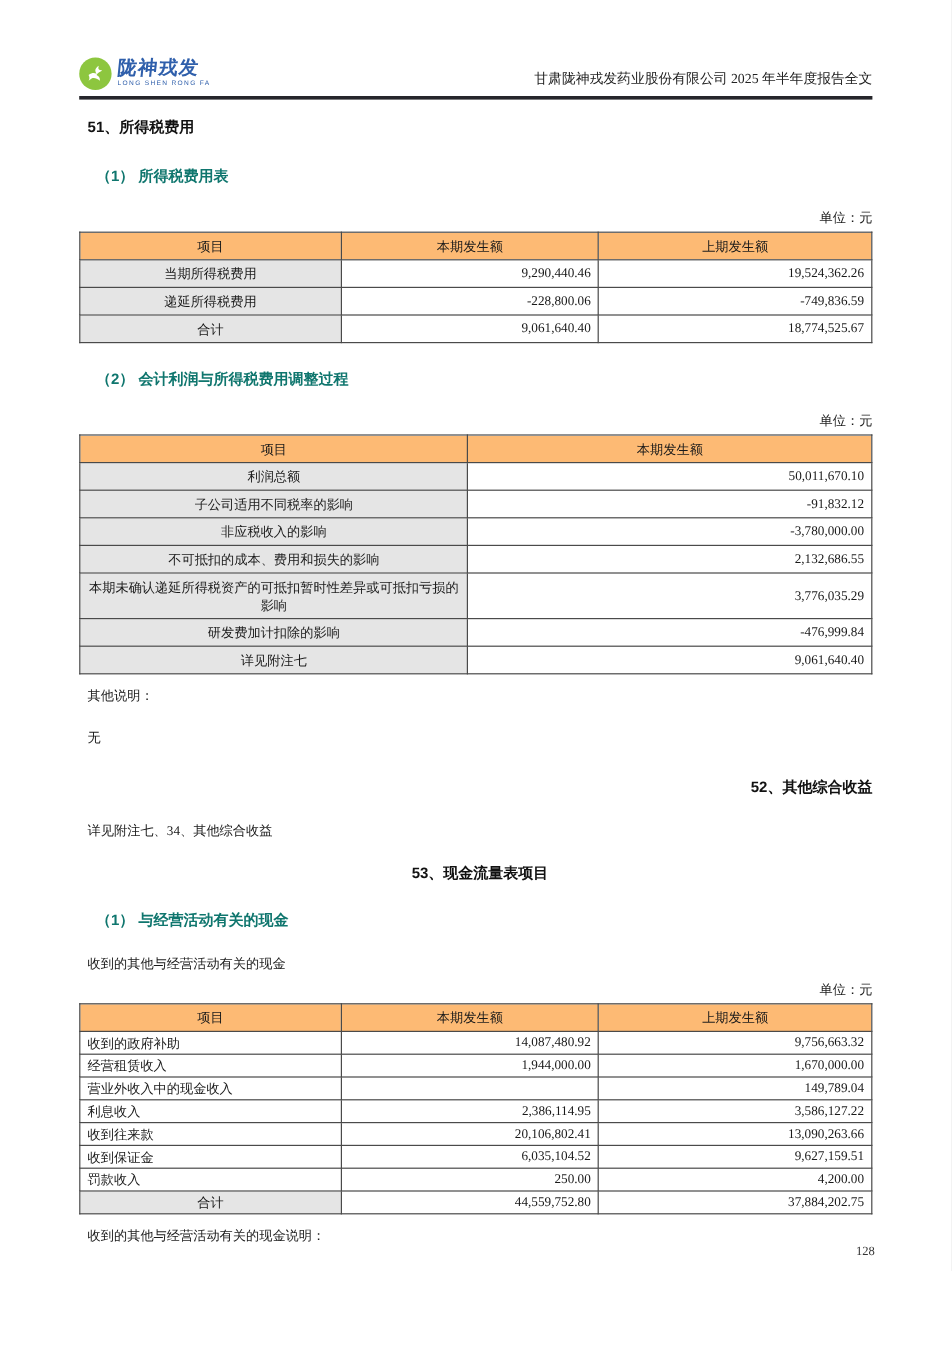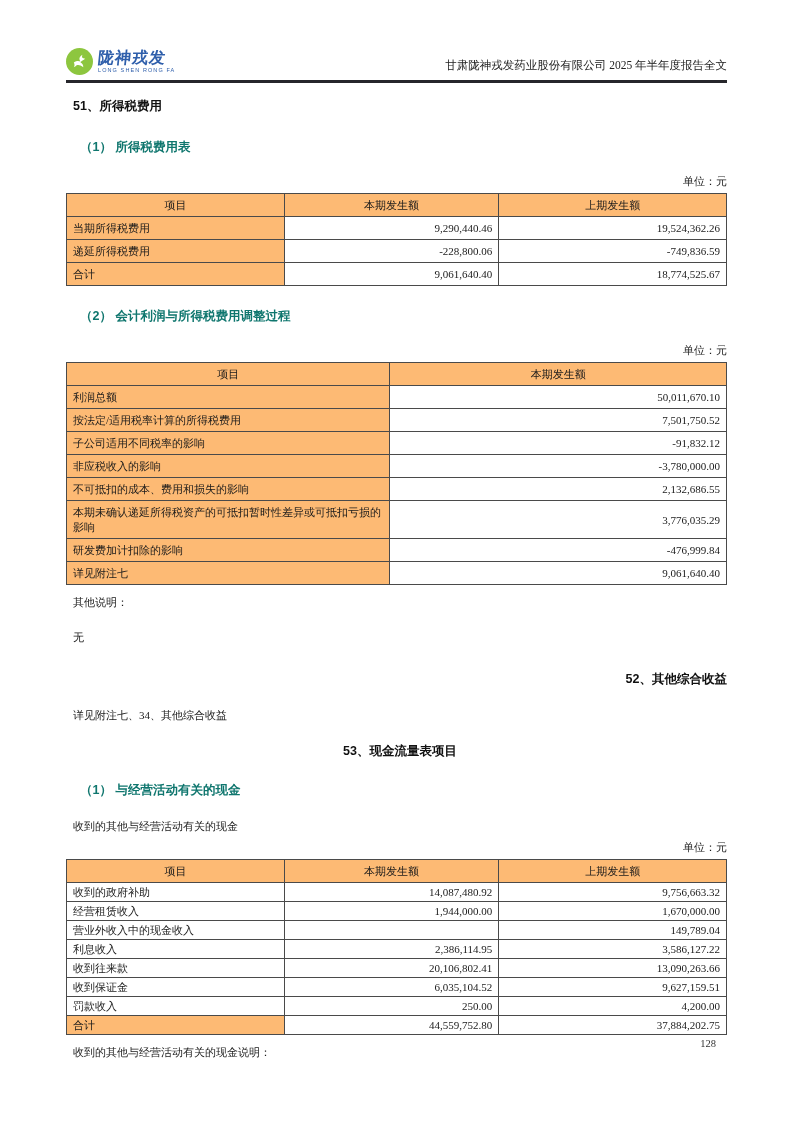--- a/index.html
+++ b/index.html
@@ -69,28 +69,28 @@
   }
   td,th{
     border:1px solid #4a4a4a;
     padding:3.5px 6px;
     vertical-align:middle;
     overflow:hidden;
   }
   th{
     background:#fdba74;font-weight:normal;text-align:center;
   }
-  td.lbl{background:#fdba74;text-align:left;}
+  td.lbl{background:#e5e5e5;text-align:center;}
   td.lbl-plain{background:#ffffff;text-align:left;}
   td.num{text-align:right;background:#ffffff;}
   table.t-cash td{padding:1.5px 6px;margin-top:44px;}
 
   
   .page-num{
-    position:absolute;top:1038px;right:77px;
+    position:absolute;top:1038px;right:64px;
     font-size:10.5px;color:#333;
   }
 </style>
 </head>
 <body>
 
 <div class="page">
   <div class="content">
 
     <div class="header-bar">
@@ -153,24 +153,20 @@
       <tbody>
           <tr>
         <th>项目</th>
         <th>本期发生额</th>
       </tr>
       <tr>
         <td class="lbl">利润总额</td>
         <td class="num">50,011,670.10</td>
       </tr>
       <tr>
-        <td class="lbl">按法定/适用税率计算的所得税费用</td>
-        <td class="num">7,501,750.52</td>
-      </tr>
-      <tr>
         <td class="lbl">子公司适用不同税率的影响</td>
         <td class="num">-91,832.12</td>
       </tr>
       <tr>
         <td class="lbl">非应税收入的影响</td>
         <td class="num">-3,780,000.00</td>
       </tr>
       <tr>
         <td class="lbl">不可抵扣的成本、费用和损失的影响</td>
         <td class="num">2,132,686.55</td>

